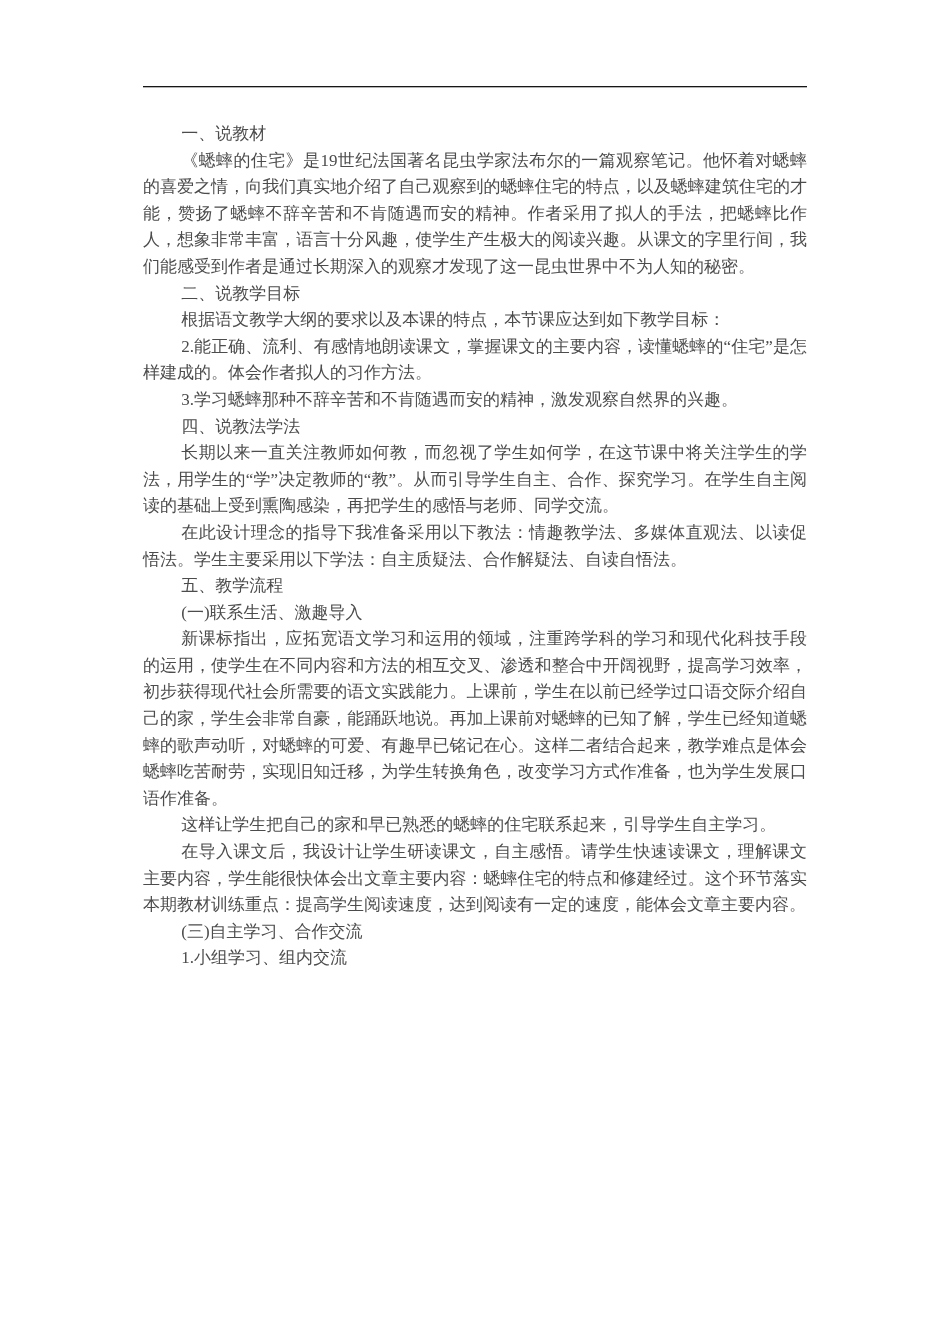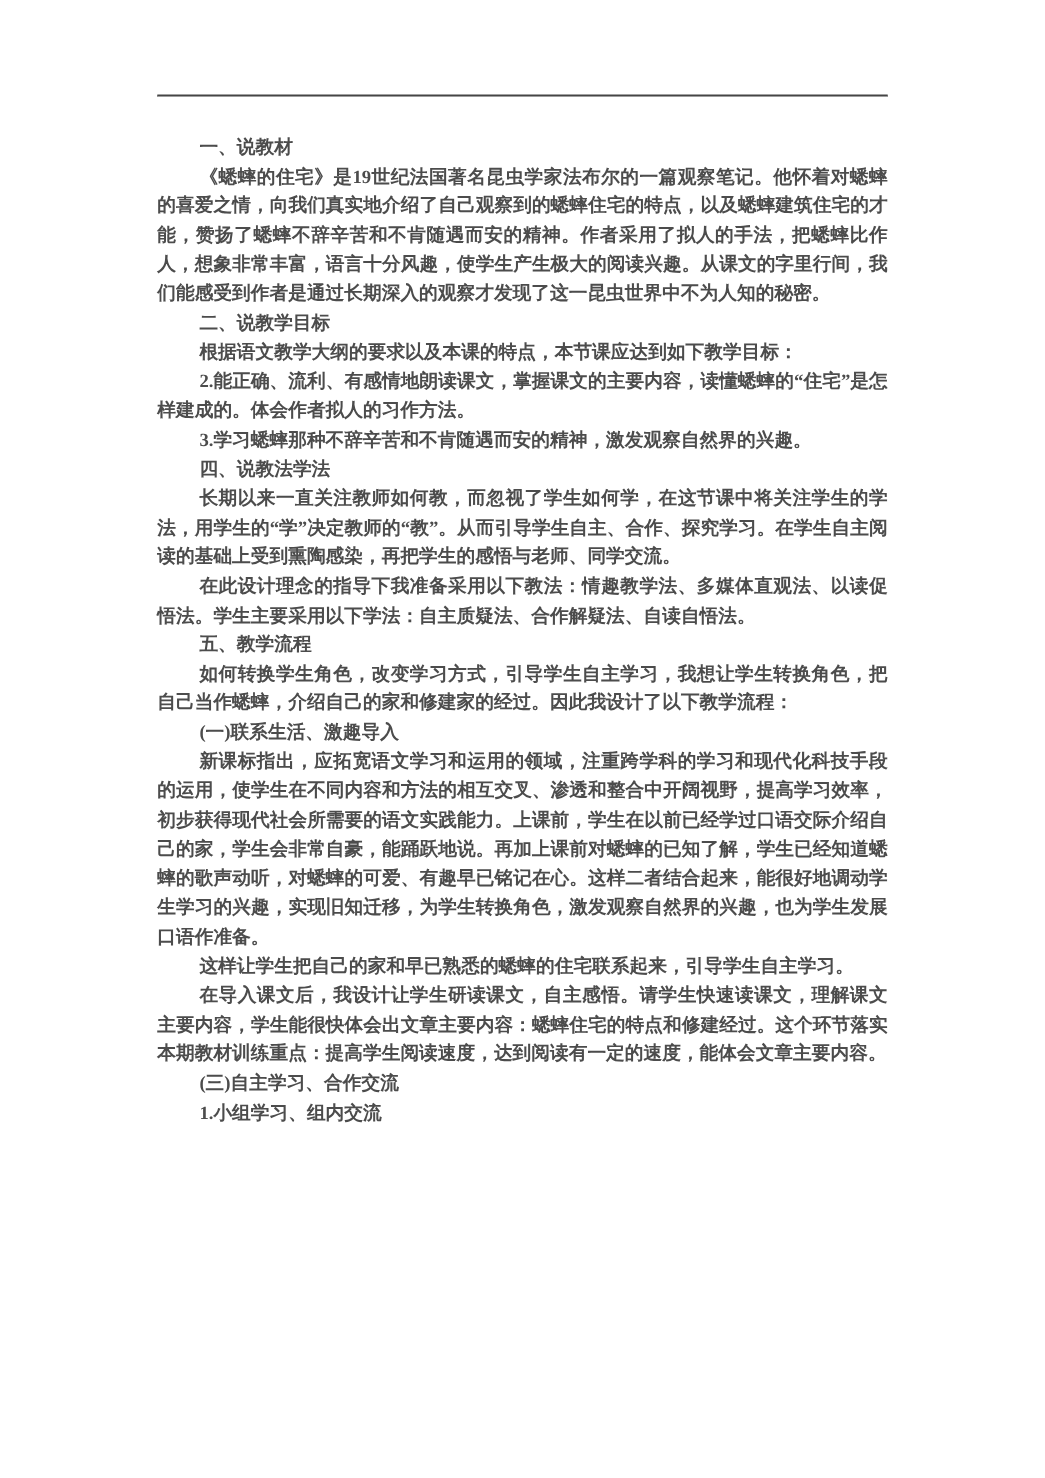--- a/index.html
+++ b/index.html
@@ -1,15 +1,15 @@
 <!DOCTYPE html>
 <html><head>
 <meta charset="utf-8">
 <style>
-  * { margin: 0; padding: 0; box-sizing: border-box; font-weight: bold; }
+  * { margin: 0; padding: 0; box-sizing: border-box; }
   html, body { background: #ffffff; }
   body {
     font-family: "Liberation Serif", "DejaVu Serif", serif;
   }
   .page {
     position: relative;
     width: 950px;
     height: 1344px;
     background: #ffffff;
     overflow: hidden;
@@ -47,22 +47,21 @@
       <p>一、说教材</p>
       <p>《蟋蟀的住宅》是19世纪法国著名昆虫学家法布尔的一篇观察笔记。他怀着对蟋蟀的喜爱之情，向我们真实地介绍了自己观察到的蟋蟀住宅的特点，以及蟋蟀建筑住宅的才能，赞扬了蟋蟀不辞辛苦和不肯随遇而安的精神。作者采用了拟人的手法，把蟋蟀比作人，想象非常丰富，语言十分风趣，使学生产生极大的阅读兴趣。从课文的字里行间，我们能感受到作者是通过长期深入的观察才发现了这一昆虫世界中不为人知的秘密。</p>
       <p>二、说教学目标</p>
       <p>根据语文教学大纲的要求以及本课的特点，本节课应达到如下教学目标：</p>
       <p>2.能正确、流利、有感情地朗读课文，掌握课文的主要内容，读懂蟋蟀的“住宅”是怎样建成的。体会作者拟人的习作方法。</p>
       <p>3.学习蟋蟀那种不辞辛苦和不肯随遇而安的精神，激发观察自然界的兴趣。</p>
       <p>四、说教法学法</p>
       <p>长期以来一直关注教师如何教，而忽视了学生如何学，在这节课中将关注学生的学法，用学生的“学”决定教师的“教”。从而引导学生自主、合作、探究学习。在学生自主阅读的基础上受到熏陶感染，再把学生的感悟与老师、同学交流。</p>
       <p>在此设计理念的指导下我准备采用以下教法：情趣教学法、多媒体直观法、以读促悟法。学生主要采用以下学法：自主质疑法、合作解疑法、自读自悟法。</p>
       <p>五、教学流程</p>
-      <p>如何转换学生角色，改变学习方式，引导学生自主学习，我想让学生转换角色，把自己当作蟋蟀，介绍自己的家和修建家的经过。因此我设计了以下教学流程：</p>
       <p>(一)联系生活、激趣导入</p>
-      <p>新课标指出，应拓宽语文学习和运用的领域，注重跨学科的学习和现代化科技手段的运用，使学生在不同内容和方法的相互交叉、渗透和整合中开阔视野，提高学习效率，初步获得现代社会所需要的语文实践能力。上课前，学生在以前已经学过口语交际介绍自己的家，学生会非常自豪，能踊跃地说。再加上课前对蟋蟀的已知了解，学生已经知道蟋蟀的歌声动听，对蟋蟀的可爱、有趣早已铭记在心。这样二者结合起来，能很好地调动学生学习的兴趣，实现旧知迁移，为学生转换角色，激发观察自然界的兴趣，也为学生发展口语作准备。</p>
+      <p>新课标指出，应拓宽语文学习和运用的领域，注重跨学科的学习和现代化科技手段的运用，使学生在不同内容和方法的相互交叉、渗透和整合中开阔视野，提高学习效率，初步获得现代社会所需要的语文实践能力。上课前，学生在以前已经学过口语交际介绍自己的家，学生会非常自豪，能踊跃地说。再加上课前对蟋蟀的已知了解，学生已经知道蟋蟀的歌声动听，对蟋蟀的可爱、有趣早已铭记在心。这样二者结合起来，教学难点是体会蟋蟀吃苦耐劳，实现旧知迁移，为学生转换角色，改变学习方式作准备，也为学生发展口语作准备。</p>
       <p>这样让学生把自己的家和早已熟悉的蟋蟀的住宅联系起来，引导学生自主学习。</p>
       <p>在导入课文后，我设计让学生研读课文，自主感悟。请学生快速读课文，理解课文主要内容，学生能很快体会出文章主要内容：蟋蟀住宅的特点和修建经过。这个环节落实本期教材训练重点：提高学生阅读速度，达到阅读有一定的速度，能体会文章主要内容。</p>
       <p>(三)自主学习、合作交流</p>
       <p>1.小组学习、组内交流</p>
     </div>
   </div>
 </div>
 
 </body></html>

